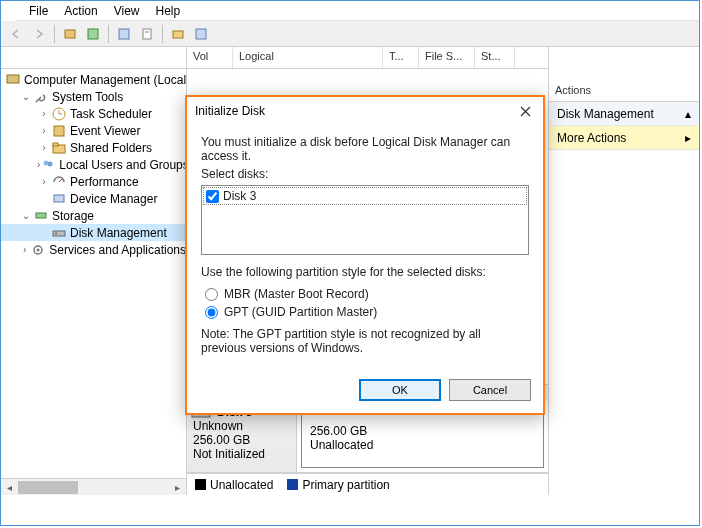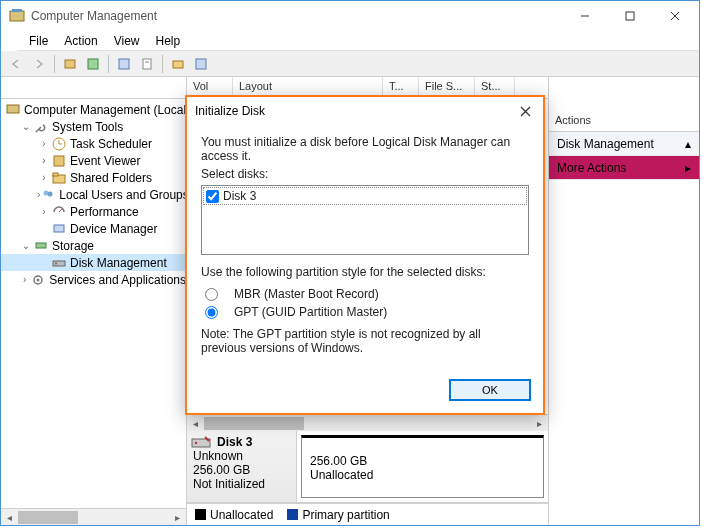--- a/index.html
+++ b/index.html
@@ -62,60 +62,33 @@
 .dialog { position: absolute; left: 184px; top: 94px; width: 360px; background: #fff; border: 2px solid #ff7b1a; box-shadow: 0 4px 18px rgba(0,0,0,.3); }
 .dlgtitle { height: 28px; display: flex; align-items: center; padding: 0 8px; }
 .dlgtitle .t { flex: 1; font-size: 12px; }
 .dlgclose { width: 20px; height: 20px; display: flex; align-items: center; justify-content: center; }
 .dlgbody { padding: 6px 14px 12px; font-size: 11px; color: #222; }
 .dlgbody p { margin: 4px 0; }
 .diskbox { border: 1px solid #888; height: 70px; background: #fff; margin-top: 2px; }
 .diskline { border: 1px dotted #888; margin: 1px; padding: 1px 2px; display: flex; align-items: center; gap: 4px; }
 .diskline input { margin: 0; }
 .radiogrp { margin: 6px 0 6px 4px; }
-.radiorow { display: flex; align-items: center; gap: 16px; padding: 2px 0; }
+.radiorow { display: flex; align-items: center; gap: 6px; padding: 2px 0; }
 .dlgbtns { display: flex; justify-content: flex-end; gap: 8px; padding: 8px 12px 12px; align-items: center; }
 .dlgbtn { width: 82px; height: 22px; border: 1px solid #888; background: #e9e9e9; font-size: 11px; display: flex; align-items: center; justify-content: center; }
 .dlgbtn.default { border: 2px solid #0078d7; background: #e5f1fb; }
 
 
 svg { display: block; }
 </style>
 </head>
 <body>
 
 <div class="window">
 
-  <div class="titlebar">
-    <span class="appicon">
-      <svg width="16" height="16">
-          <rect x="1" y="3" width="14" height="10" fill="#d9c27a" stroke="#8a7220"></rect>
-          <rect x="3" y="1" width="10" height="3" fill="#5a9bd5"></rect>
-        </svg>
-    </span>
-    <span class="title">Computer Management</span>
-    <div class="winbtns">
-      <div class="winbtn">
-          <svg width="10" height="10">
-            <line x1="1" y1="5" x2="9" y2="5" stroke="#333"></line>
-          </svg>
-        </div>
-      <div class="winbtn">
-          <svg width="10" height="10">
-            <rect x="1" y="1" width="8" height="8" fill="none" stroke="#333"></rect>
-          </svg>
-        </div>
-      <div class="winbtn close">
-          <svg width="10" height="10">
-            <line x1="1" y1="1" x2="9" y2="9" stroke="#333"></line>
-            <line x1="9" y1="1" x2="1" y2="9" stroke="#333"></line>
-          </svg>
-        </div>
-    </div>
-  </div>
 
   <div class="menubar">
     <div class="menuitem">File</div>
     <div class="menuitem">Action</div>
     <div class="menuitem">View</div>
     <div class="menuitem">Help</div>
   </div>
 
   <div class="toolbar">
     <div class="tbtn disabled">
@@ -278,21 +251,21 @@
       <div class="hscroll">
         <div class="arr" style="left:0">◂</div>
         <div class="thumb"></div>
         <div class="arr" style="right:0">▸</div>
       </div>
     </div>
 
     <div class="centerpanel">
       <div class="volhead">
         <div class="volcol" style="width:46px">Vol</div>
-        <div class="volcol" style="width:150px">Layout</div>
+        <div class="volcol" style="width:150px">Logical</div>
         <div class="volcol" style="width:36px">T...</div>
         <div class="volcol" style="width:56px">File S...</div>
         <div class="volcol" style="width:40px">St...</div>
       </div>
       <div class="volbody"></div>
 
       <div class="diskgraph">
         <div class="diskrow">
           <div class="diskhdr">
             <span class="dicon">
@@ -330,21 +303,21 @@
         <div class="arr" style="right:0">▸</div>
       </div>
     </div>
 
     <div class="actionpanel">
       <div class="acthead">Actions</div>
       <div class="actrow">
           <span>Disk Management</span>
           <span>▴</span>
         </div>
-      <div class="actrow" style="background:#be185d">
+      <div class="actrow" style="background:#fef9c3">
           <span>More Actions</span>
           <span>▸</span>
         </div>
     </div>
   </div>
 
   <div class="dialog">
     <div class="dlgtitle">
       <span class="t">Initialize Disk</span>
       <span class="dlgclose">
@@ -371,16 +344,17 @@
         </label>
         <label class="radiorow">
           <input type="radio" name="ps" checked="" style="">
           <span>GPT (GUID Partition Master)</span>
         </label>
       </div>
       <p>Note: The GPT partition style is not recognized by all previous versions of Windows.</p>
     </div>
     <div class="dlgbtns">
       <div class="dlgbtn default">OK</div>
+      <div class="dlgbtn">Cancel</div>
     </div>
   </div>
 
 </div>
 
 </body></html>

